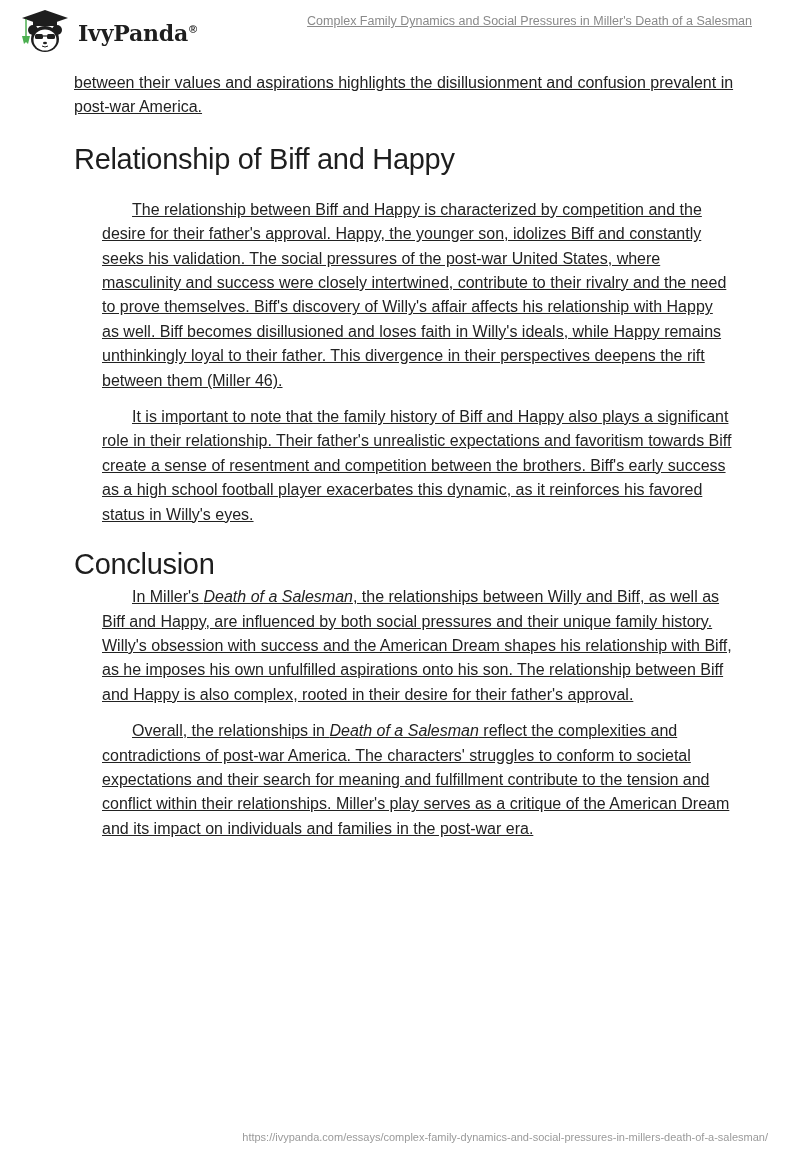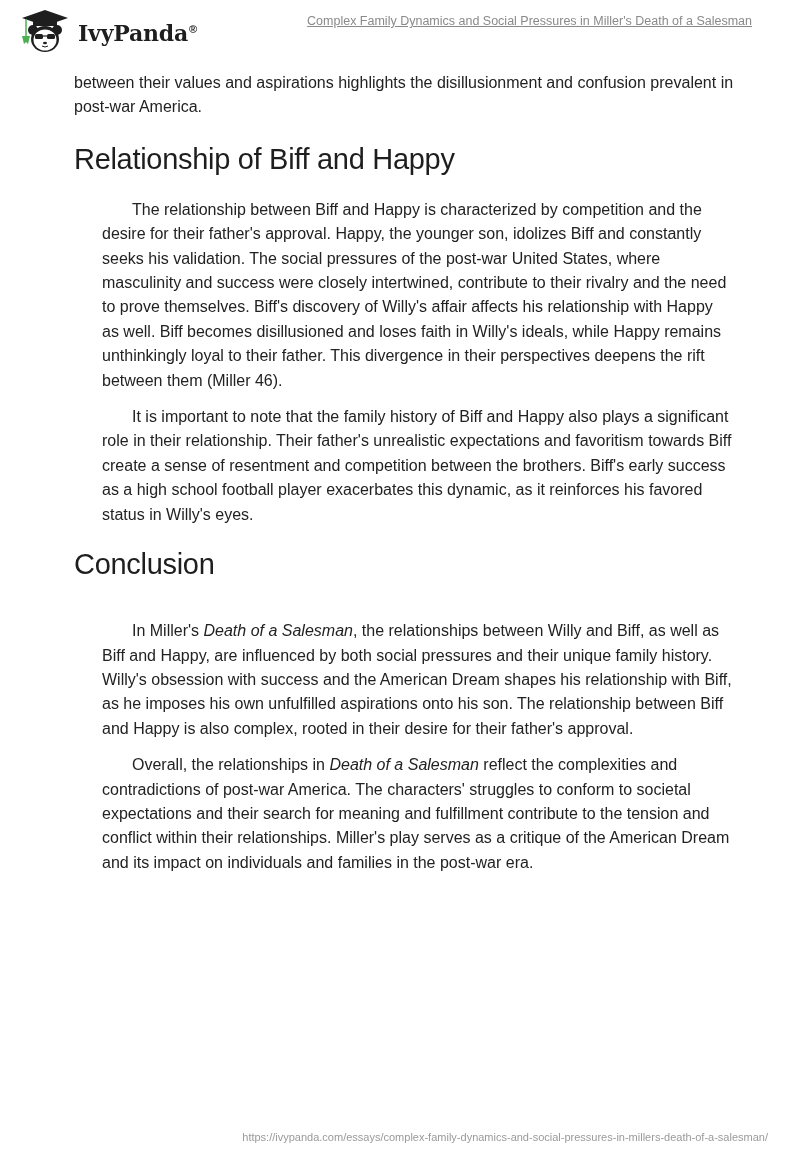--- a/index.html
+++ b/index.html
@@ -64,37 +64,38 @@
       position: absolute;
       left: 74px;
       top: 71px;
       width: 660px;
     }
     p {
       margin: 0 0 12px 0;
       font-size: 16px;
       line-height: 24.4px;
       color: #222222;
+      text-decoration: underline;
     }
     p.indent {
       text-indent: 30px;
       margin-left: 28px;
     }
     p.first {
       margin-bottom: 0;
     }
     h2 {
       font-size: 29px;
       font-weight: normal;
       color: #1e1e1e;
       margin: 0;
       letter-spacing: -0.3px;
     }
     .h-biff { margin-top: 22px; margin-bottom: 22px; line-height: 34px; }
-    .h-conc { margin-top: 20px; margin-bottom: 38px; line-height: 34px; }
+    .h-conc { margin-top: 20px; margin-bottom: 4px; line-height: 34px; }
     .h-work { margin-top: 18px; margin-bottom: 22px; line-height: 34px; }
     .cite {
       padding-left: 30px;
     }
     em { font-style: italic; }
     .footer-url {
       position: absolute;
       right: 32px;
       top: 1131px;
       font-size: 11px;

